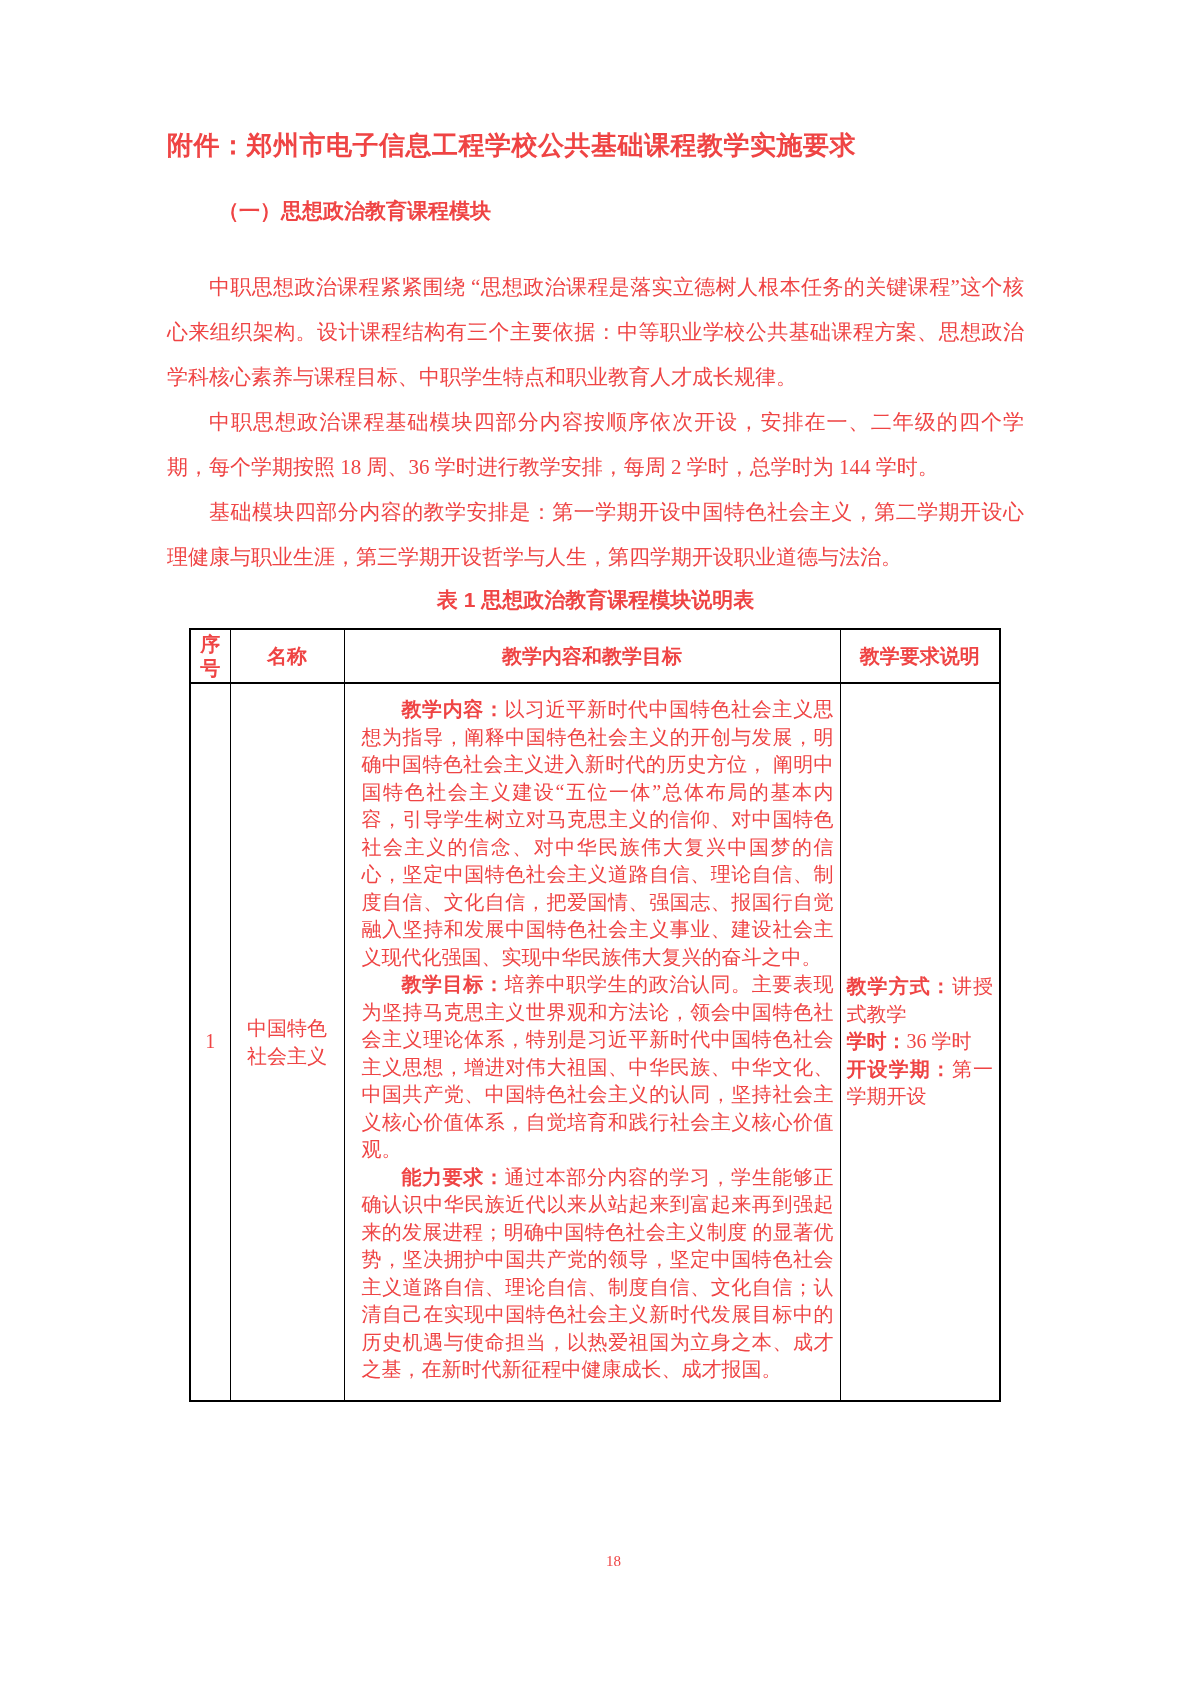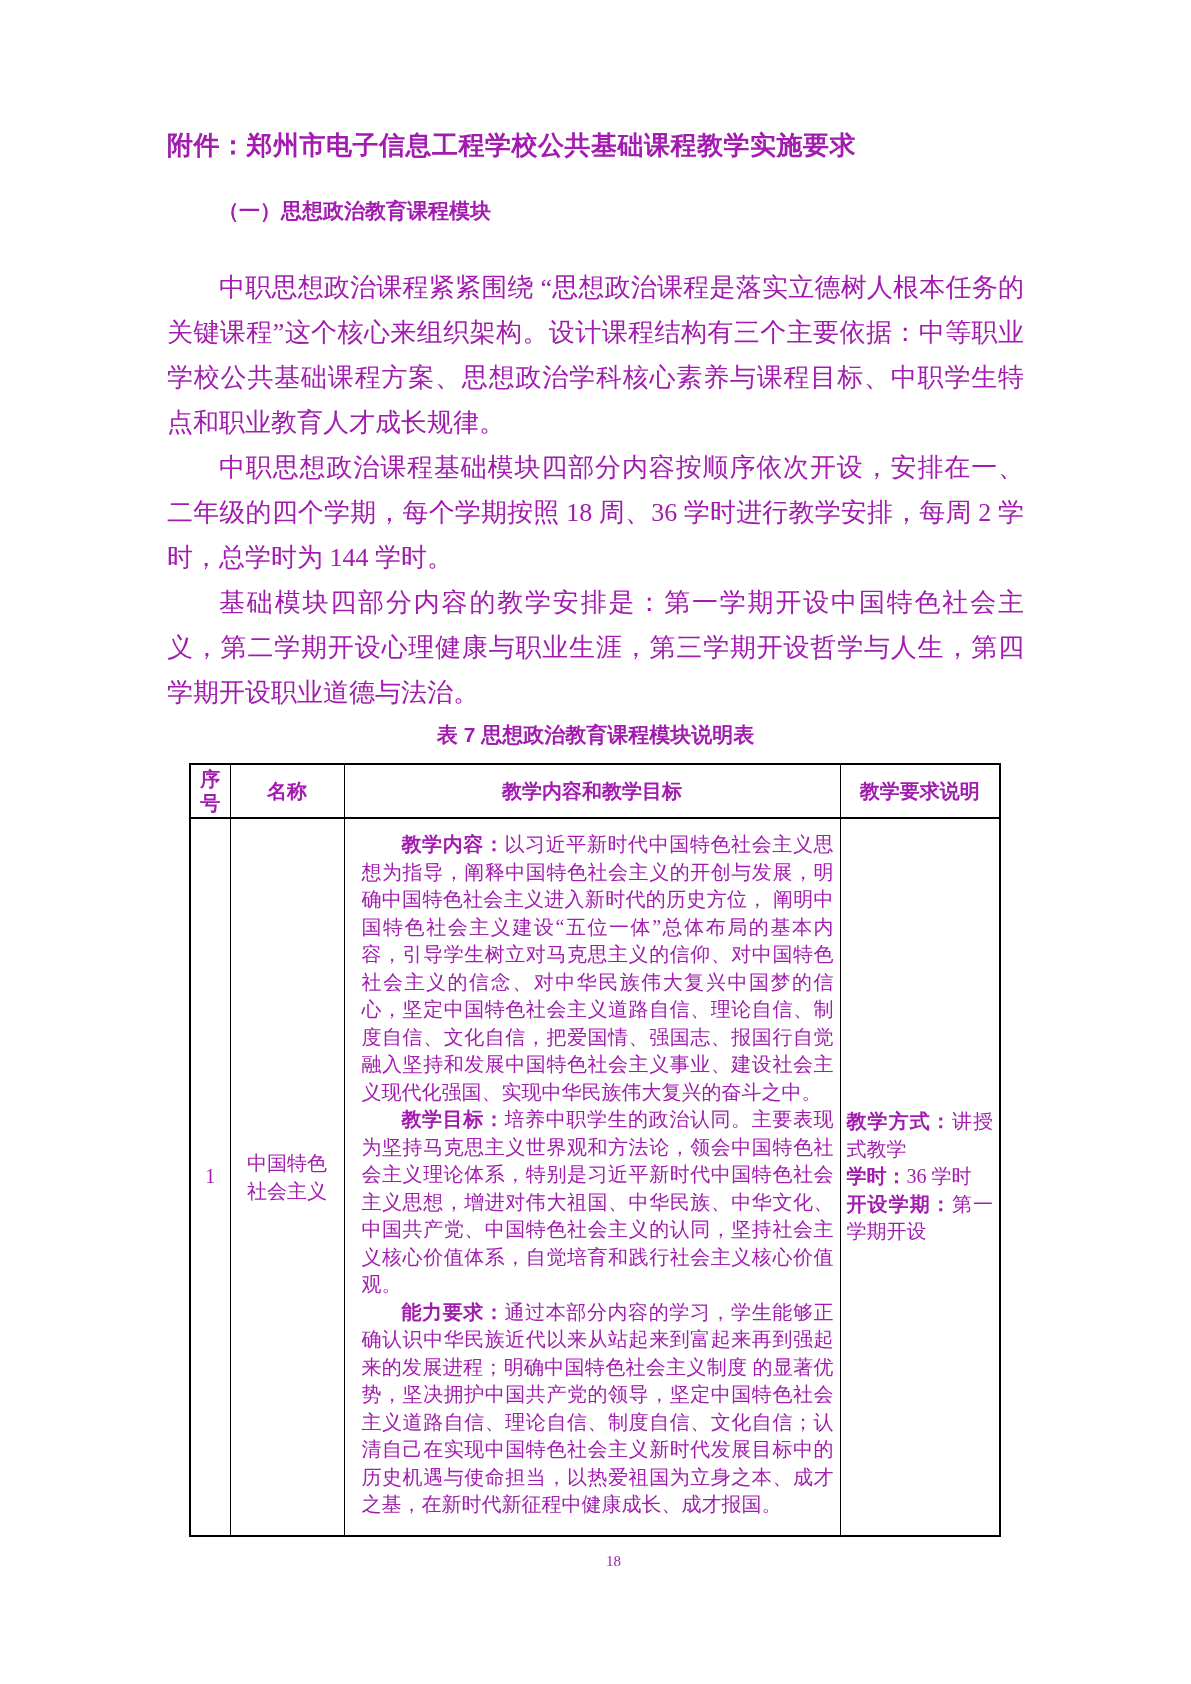--- a/index.html
+++ b/index.html
@@ -3,21 +3,21 @@
 <meta charset="utf-8">
 <style>
   * { box-sizing: border-box; }
   html, body { margin: 0; padding: 0; background: #ffffff; }
 
   .page {
     position: relative;
     width: 1191px;
     height: 1684px;
     background: #ffffff;
-    color: #a21caf;
+    color: #ef4444;
     font-family: "Liberation Serif", serif;
     padding: 128px 167px 0 167px;
     overflow: hidden;
   }
 
   .doc-title {
     margin: 0 0 34px 0;
     font-family: "Liberation Sans", sans-serif;
     font-size: 26px;
     font-weight: bold;
@@ -29,21 +29,21 @@
     margin: 0 0 40px 0;
     padding-left: 51px;
     font-family: "Liberation Sans", sans-serif;
     font-size: 21px;
     font-weight: bold;
     line-height: 29px;
   }
 
   .para {
     margin: 0;
-    font-size: 26px;
+    font-size: 21px;
     line-height: 45px;
     text-align: justify;
     text-indent: 2em;
   }
 
   .table-caption {
     margin: 6px 0 0 0;
     text-align: center;
     font-family: "Liberation Sans", sans-serif;
     font-size: 21px;
@@ -119,21 +119,21 @@
 <div class="page">
 
   <h1 class="doc-title">附件：郑州市电子信息工程学校公共基础课程教学实施要求</h1>
 
   <h2 class="section-heading">（一）思想政治教育课程模块</h2>
 
   <p class="para">中职思想政治课程紧紧围绕 “思想政治课程是落实立德树人根本任务的关键课程”这个核心来组织架构。设计课程结构有三个主要依据：中等职业学校公共基础课程方案、思想政治学科核心素养与课程目标、中职学生特点和职业教育人才成长规律。</p>
   <p class="para">中职思想政治课程基础模块四部分内容按顺序依次开设，安排在一、二年级的四个学期，每个学期按照 18 周、36 学时进行教学安排，每周 2 学时，总学时为 144 学时。</p>
   <p class="para">基础模块四部分内容的教学安排是：第一学期开设中国特色社会主义，第二学期开设心理健康与职业生涯，第三学期开设哲学与人生，第四学期开设职业道德与法治。</p>
 
-  <div class="table-caption">表 7 思想政治教育课程模块说明表</div>
+  <div class="table-caption">表 1 思想政治教育课程模块说明表</div>
 
   <table class="course-table">
     <colgroup>
       <col class="c1">
         <col class="c2">
         <col class="c3">
         <col class="c4">
     </colgroup>
     <thead>
       <tr>

